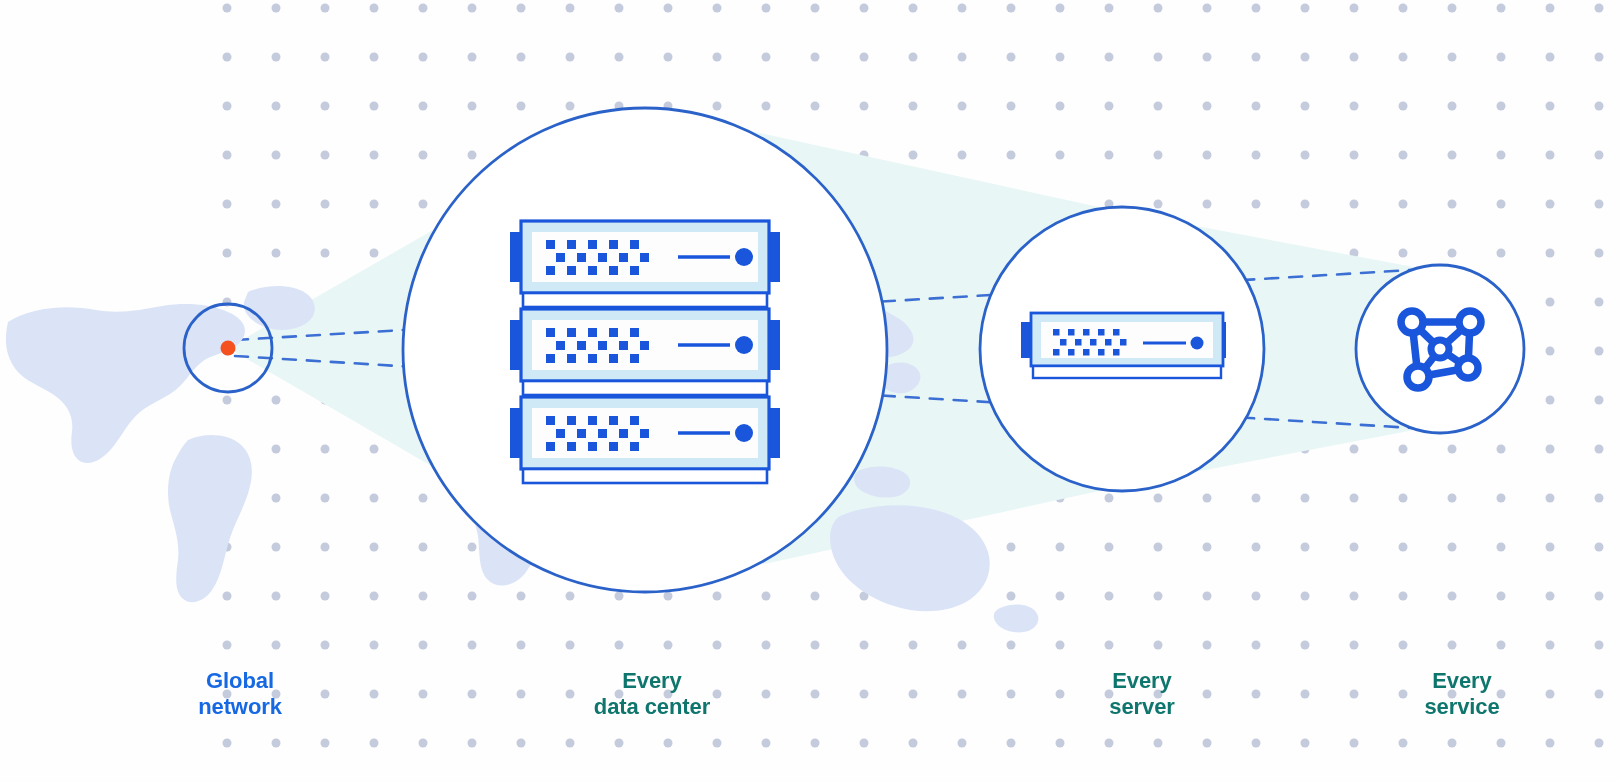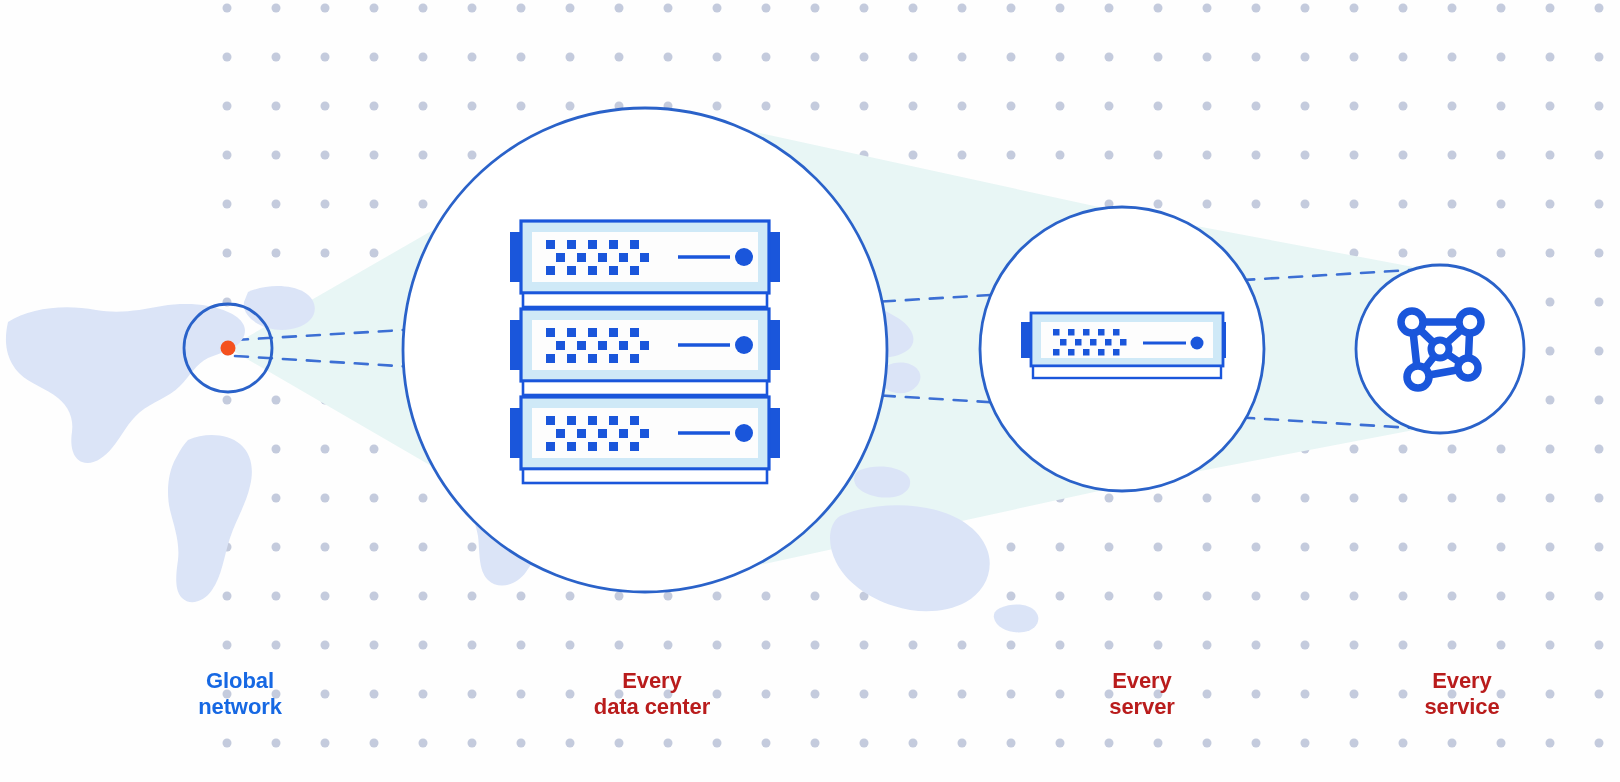--- a/index.html
+++ b/index.html
@@ -52,21 +52,21 @@
     width: 1620px;
     height: 768px;
     z-index: 4;
   }
   .label {
     position: absolute;
     text-align: center;
     font-size: 22px;
     line-height: 26px;
     font-weight: 700;
-    color: #b91c1c;
+    color: #0f766e;
     white-space: pre-line;
     letter-spacing: -0.1px;
   }
   .label.accent { color: #1668e3; }
   .label-l1 { left: 128px; top: 668px; width: 200px; }
   .label-l2 { left: 540px; top: 668px; width: 200px; }
   .label-l3 { left: 1030px; top: 668px; width: 200px; }
   .label-l4 { left: 1350px; top: 668px; width: 200px; }
 </style>
 </head>

